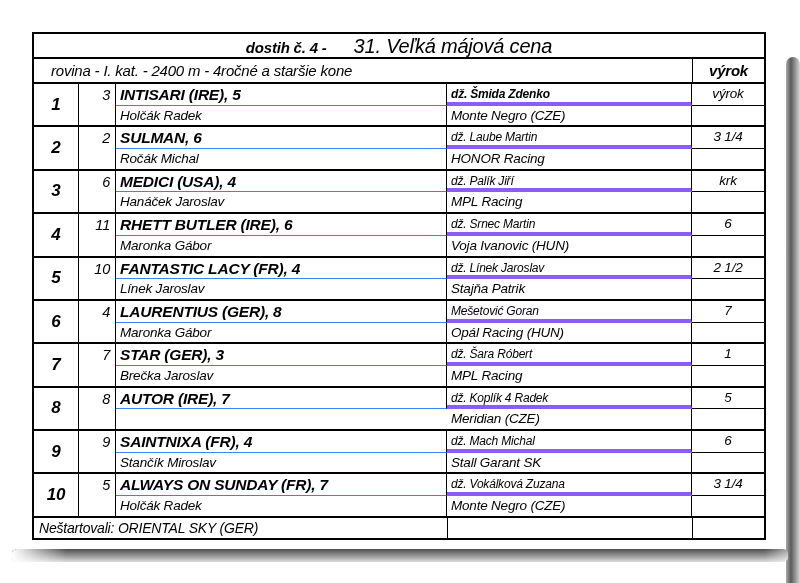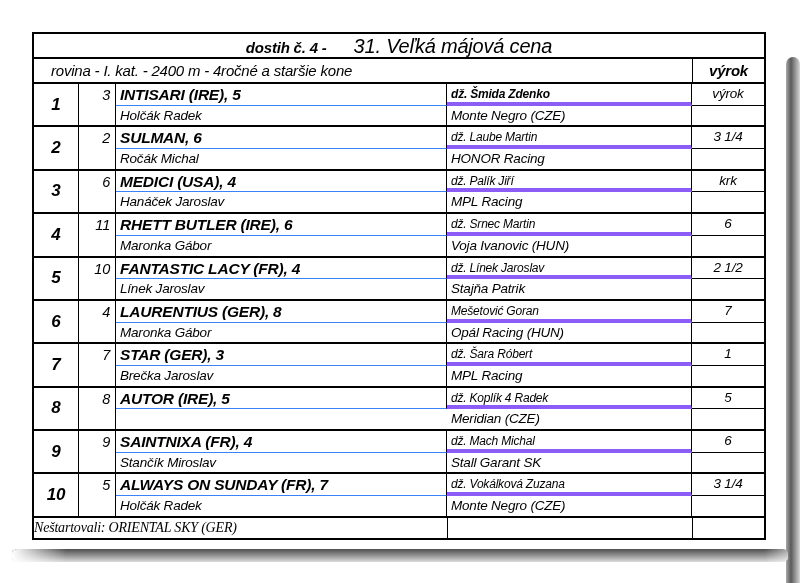--- a/index.html
+++ b/index.html
@@ -88,21 +88,21 @@
     grid-column:4;grid-row:2;
     border-right:1px solid #000;
     font-size:13.5px;padding:1px 0 0 4px;line-height:18px;
   }
   .verdict-empty{grid-column:5;grid-row:2;}
 
   .footer-row{
     height:20px;display:flex;align-items:center;
   }
   .footer-row > div{box-sizing:border-box;height:100%;display:flex;align-items:center;}
-  .ns-cell{width:413px;flex:0 0 413px;font-size:14px;font-family:Liberation Serif, serif;}
+  .ns-cell{width:413px;flex:0 0 413px;font-size:14px;padding-left:5px;}
   .ns-mid{width:245px;flex:0 0 245px;border-left:1px solid #000;}
   .ns-right{flex:1 1 auto;border-left:1px solid #000;}
 
   
   .shadow-right{
     position:absolute;left:786px;top:57px;width:14px;height:526px;
     background:linear-gradient(to right,#a8a8a8,#5a5a5a 35%,#b9b9b9 85%,#d9d9d9);
     border-radius:7px 7px 0 0;
   }
   .shadow-bottom{
@@ -213,21 +213,21 @@
     <div class="jockey-cell">dž. Šara Róbert</div>
     <div class="verdict-cell">1</div>
     <div class="trainer-cell">Brečka Jaroslav</div>
     <div class="owner-cell">MPL Racing</div>
     <div class="verdict-empty"></div>
   </div>
 
   <div class="main-row">
     <div class="pos-cell">8</div>
     <div class="num-cell">8</div>
-    <div class="horse-cell">AUTOR (IRE), 5</div>
+    <div class="horse-cell">AUTOR (IRE), 7</div>
     <div class="jockey-cell">dž. Koplík 4 Radek</div>
     <div class="verdict-cell">5</div>
     <div class="owner-cell">Meridian (CZE)</div>
     <div class="verdict-empty"></div>
   </div>
 
   <div class="main-row">
     <div class="pos-cell">9</div>
     <div class="num-cell">9</div>
     <div class="horse-cell">SAINTNIXA (FR), 4</div>

